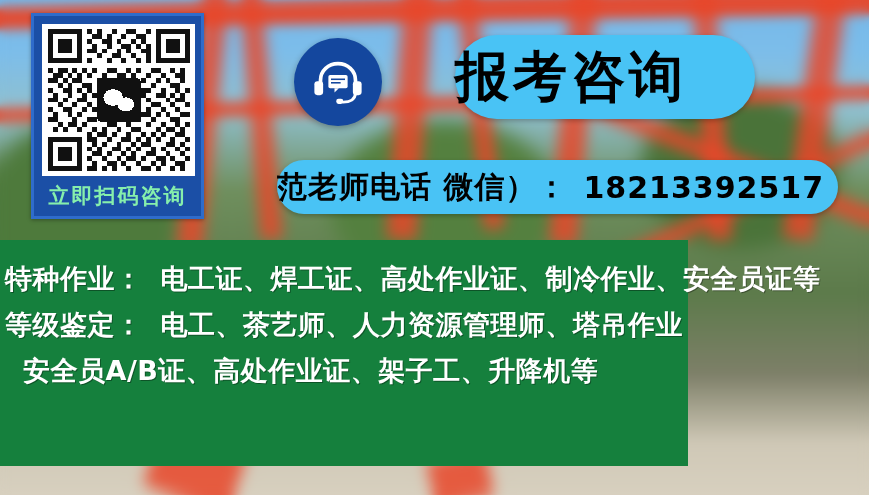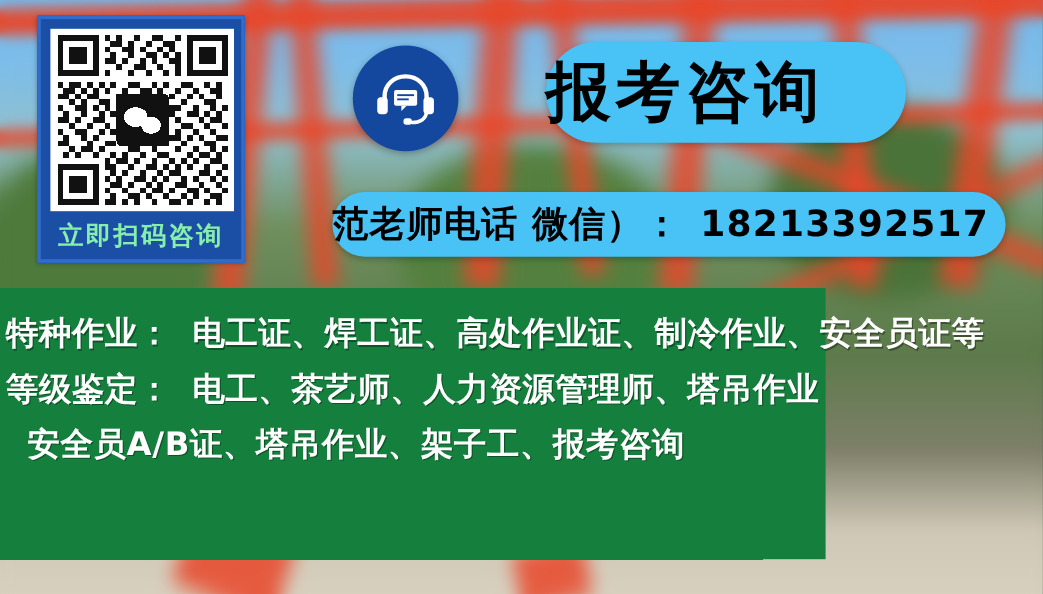--- a/index.html
+++ b/index.html
@@ -381,18 +381,18 @@
         <span class="label">特种作业：</span>
         <span class="items">电工证、焊工证、高处作业证、制冷作业、安全员证等</span>
       </div>
       <div class="row">
       </div>
       <div class="row">
         <span class="label">等级鉴定：</span>
         <span class="items">电工、茶艺师、人力资源管理师、塔吊作业</span>
       </div>
       <div class="row">
-        <span class="items">安全员A/B证、塔吊作业、架子工、报考咨询</span>
+        <span class="items">安全员A/B证、高处作业证、架子工、升降机等</span>
       </div>
     </div>
   </div>
 
 </div>
 
 </body></html>

